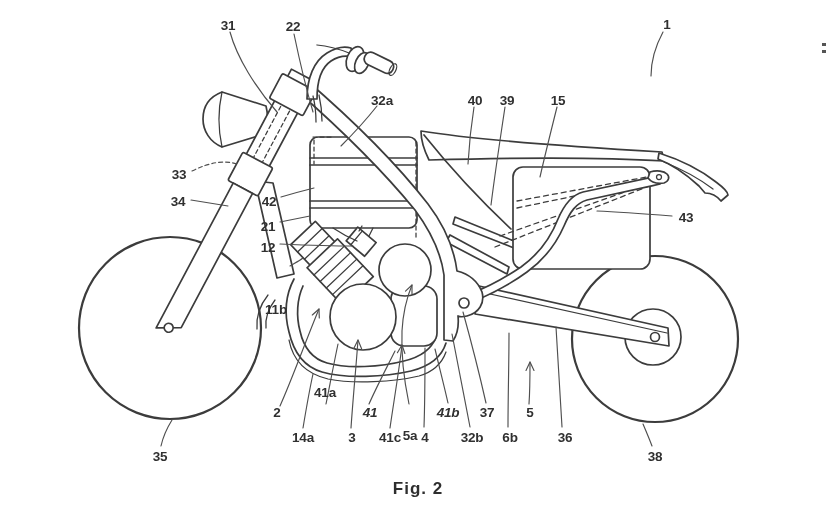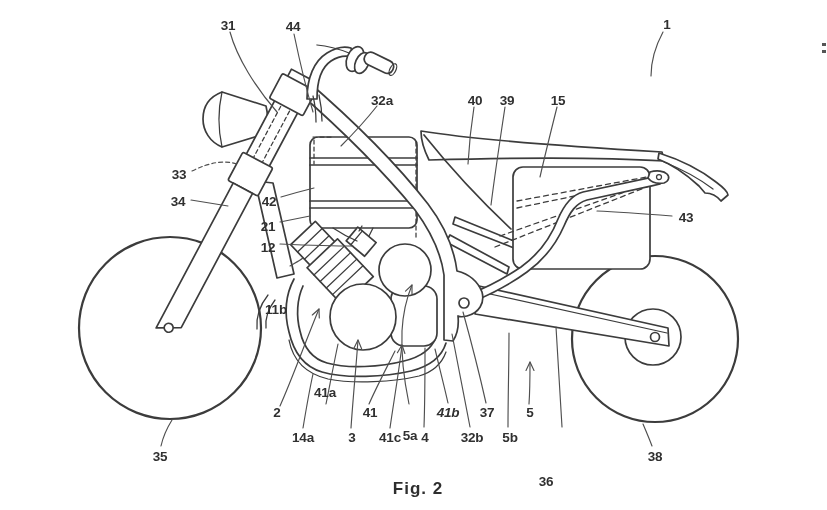--- a/index.html
+++ b/index.html
@@ -207,47 +207,47 @@
       <path class="leader" d="M 319,309 l 0.3,9 M 319,309 l -6.7,6"></path>
       <path class="leader" d="M 358,340 l -4.2,8.5 M 358,340 l 3.6,8.8"></path>
       <path class="leader" d="M 402,345 l 2.9,8.5 M 402,345 l -4.6,7.7"></path>
       <path class="leader" d="M 412,285 l 0,9 M 412,285 l -6.5,6.2"></path>
       <path class="leader" d="M 530,362 l -4,8.5 M 530,362 l 4,8.5"></path>
     </g>
   </svg>
 
   <div class="label-layer">
       <div class="ref-label" style="left: 228px; top: 25px;">31</div>
-      <div class="ref-label" style="left: 293px; top: 26px;">44</div>
+      <div class="ref-label" style="left: 293px; top: 26px;">22</div>
       <div class="ref-label" style="left: 382px; top: 100px;">32a</div>
       <div class="ref-label" style="left: 667px; top: 24px;">1</div>
       <div class="ref-label" style="left: 475px; top: 100px;">40</div>
       <div class="ref-label" style="left: 507px; top: 100px;">39</div>
       <div class="ref-label" style="left: 558px; top: 100px;">15</div>
       <div class="ref-label" style="left: 179px; top: 174px;">33</div>
       <div class="ref-label" style="left: 178px; top: 201px;">34</div>
       <div class="ref-label" style="left: 269px; top: 201px;">42</div>
       <div class="ref-label" style="left: 268px; top: 226px;">21</div>
       <div class="ref-label" style="left: 268px; top: 247px;">12</div>
       <div class="ref-label" style="left: 276px; top: 269px; margin-top: 40px;">11b</div>
       <div class="ref-label" style="left: 686px; top: 217px;">43</div>
       <div class="ref-label" style="left: 277px; top: 412px;">2</div>
       <div class="ref-label" style="left: 325px; top: 392px;">41a</div>
-      <div class="ref-label" style="left: 370px; top: 412px;">41</div>
+      <div class="ref-label" style="left: 370px; top: 412px; font-style: italic;">41</div>
       <div class="ref-label" style="left: 410px; top: 412px; margin-top: 23px;">5a</div>
       <div class="ref-label" style="left: 448px; top: 412px; font-style: italic;">41b</div>
       <div class="ref-label" style="left: 487px; top: 412px;">37</div>
       <div class="ref-label" style="left: 530px; top: 412px;">5</div>
       <div class="ref-label" style="left: 303px; top: 437px;">14a</div>
       <div class="ref-label" style="left: 352px; top: 437px;">3</div>
       <div class="ref-label" style="left: 390px; top: 437px;">41c</div>
       <div class="ref-label" style="left: 425px; top: 437px;">4</div>
       <div class="ref-label" style="left: 472px; top: 437px;">32b</div>
-      <div class="ref-label" style="left: 510px; top: 437px;">5b</div>
-      <div class="ref-label" style="left: 546px; top: 437px; margin-top: 44px;">36</div>
+      <div class="ref-label" style="left: 510px; top: 437px;">6b</div>
+      <div class="ref-label" style="left: 565px; top: 437px;">36</div>
       <div class="ref-label" style="left: 160px; top: 456px;">35</div>
       <div class="ref-label" style="left: 655px; top: 456px;">38</div>
     </div>
 
   <div class="caption" style="left: 418px; top: 489px;">Fig. 2</div>
 
   <div class="artifact" style="left:822px;top:43px;"></div>
   <div class="artifact" style="left:822px;top:50px;"></div>
 </div>
 

